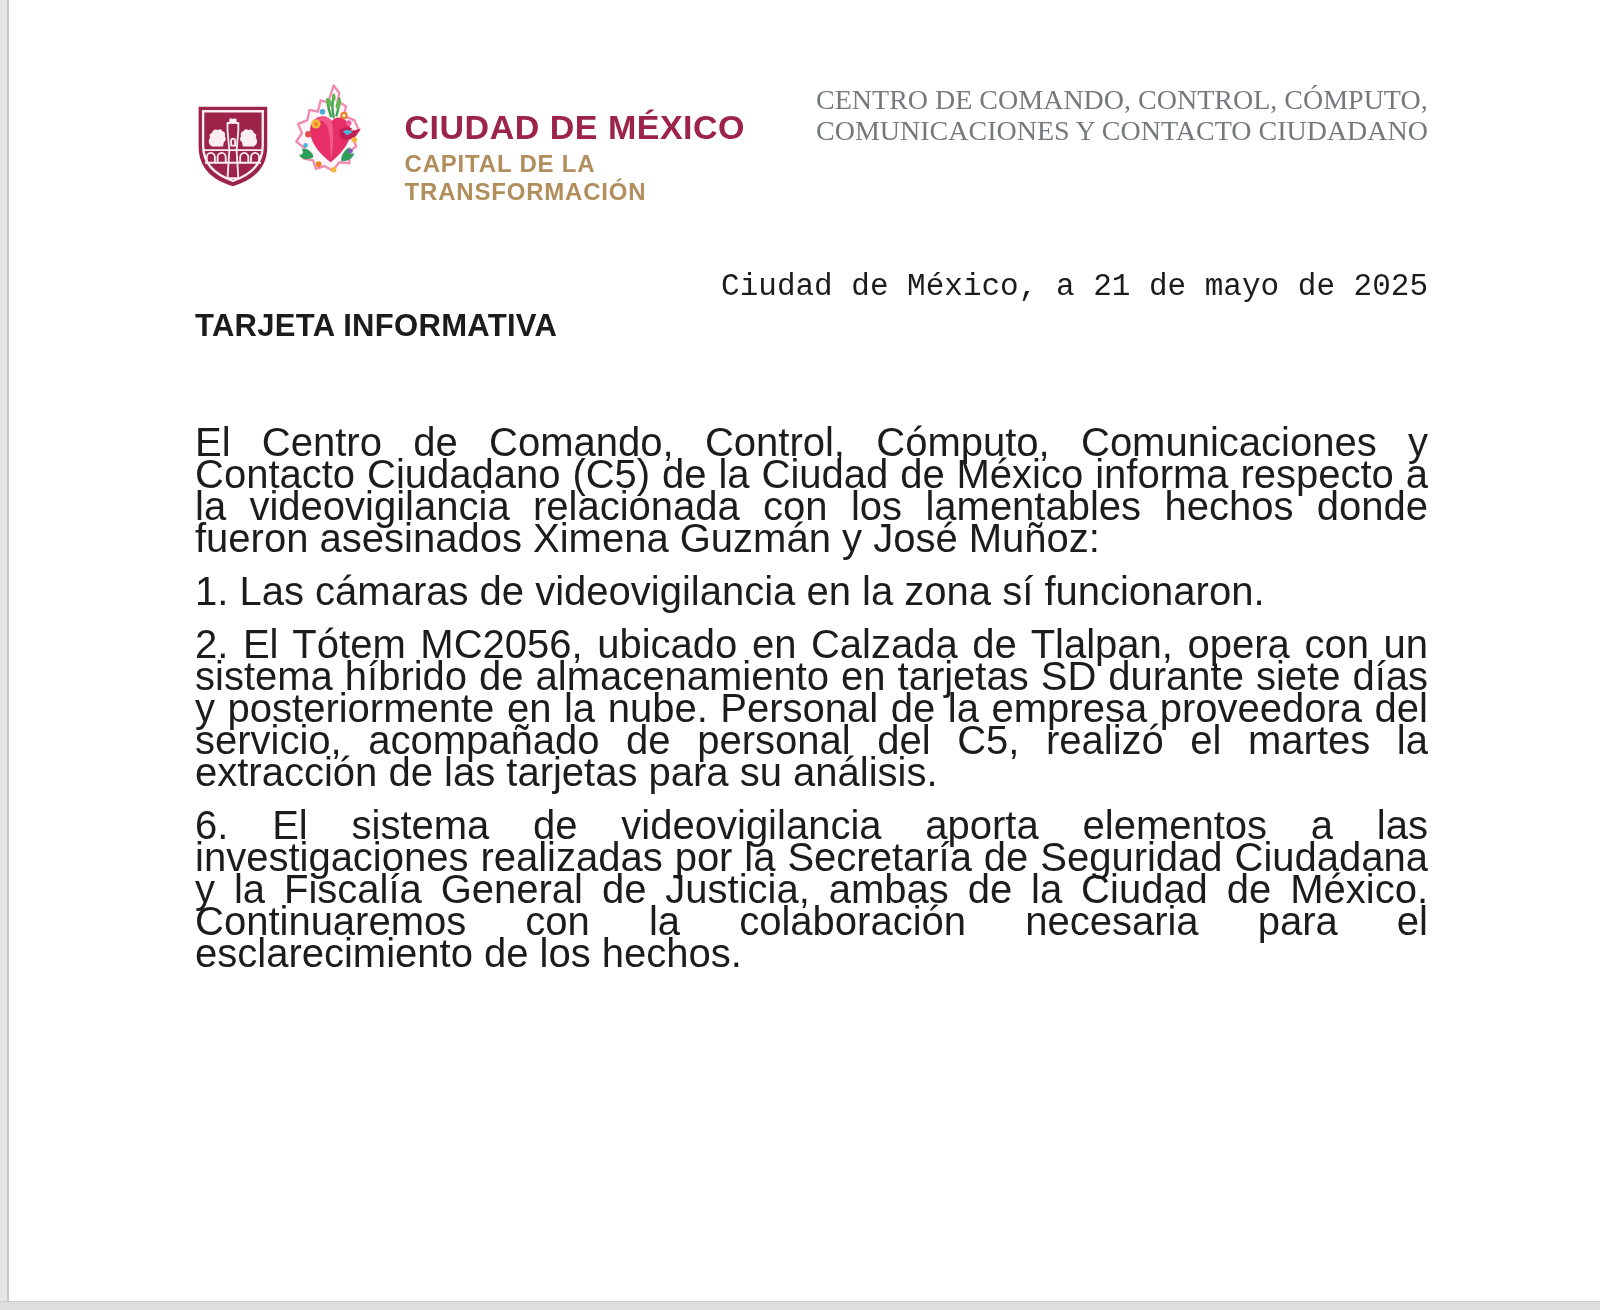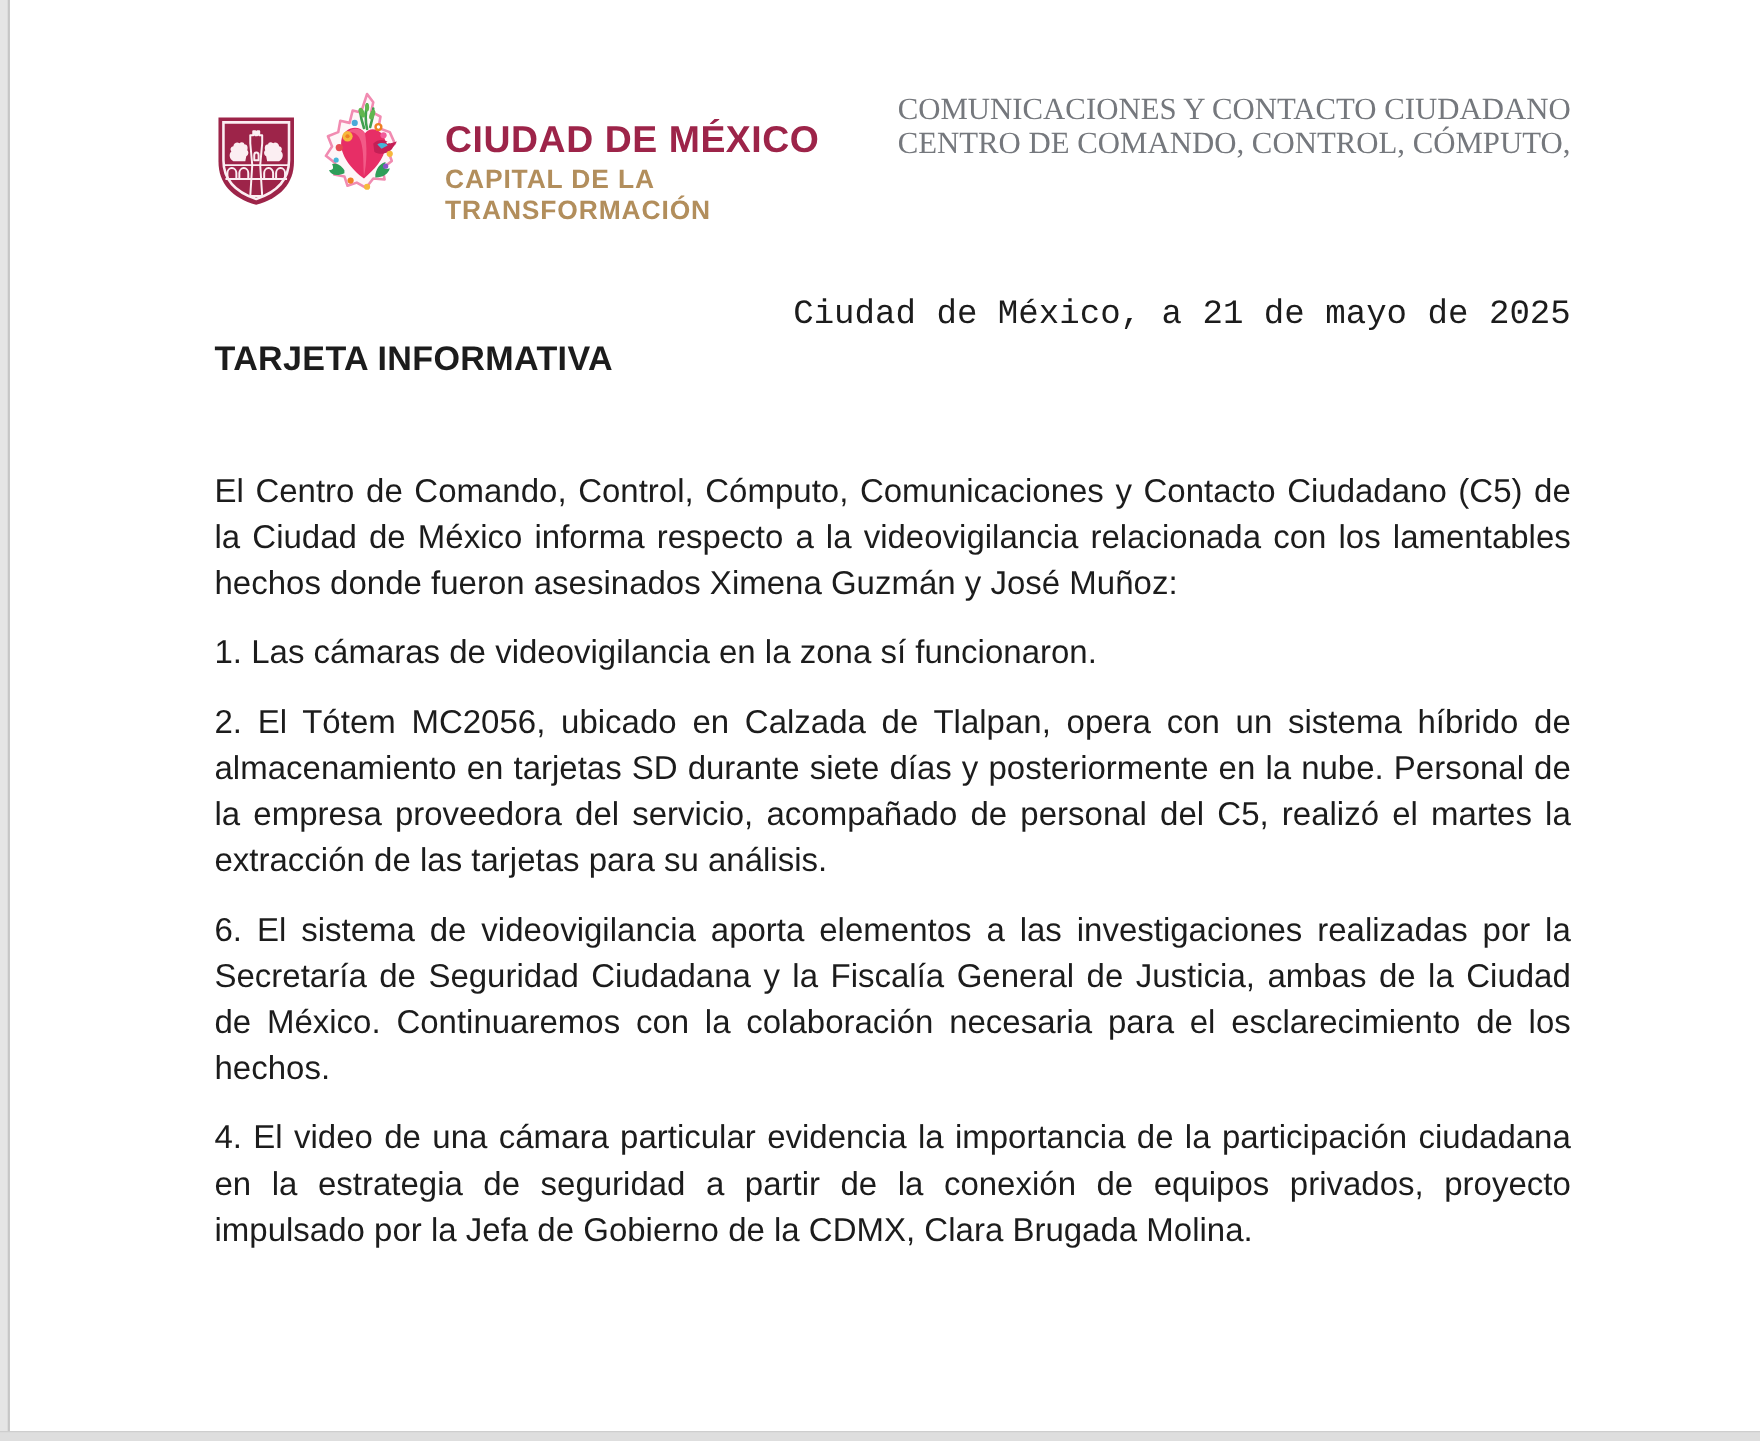--- a/index.html
+++ b/index.html
@@ -25,21 +25,21 @@
   .shield-svg{margin-top:24px;}
   .emblem-svg{margin-left:14px;margin-top:2px;}
   .wordmark{margin-left:26px;margin-top:32px;}
   .brand-title{font-size:34px;font-weight:bold;color:var(--maroon);letter-spacing:.5px;line-height:38px;}
   .brand-subtitle{font-size:24px;font-weight:bold;color:var(--gold);letter-spacing:.8px;margin-top:4px;}
   .org{font-family:"Liberation Serif",serif;font-size:28px;line-height:31px;color:var(--org_gray);margin-top:8px;white-space:nowrap;}
 
   
   .dateline{margin-top:60px;text-align:right;font-size:31px;line-height:42px;font-family:Liberation Mono, monospace;}
   .doc-title{font-size:31px;font-weight:bold;letter-spacing:.3px;}
-  .para{font-size:30px;line-height:42px;text-align:justify;}
+  .para{font-size:40px;line-height:32px;text-align:justify;}
   .para.intro{margin-top:82px;}
   .para + .para{margin-top:21px;}
   .closing{margin-top:22px;text-align:center;font-size:31px;font-weight:bold;letter-spacing:1px;}
 </style>
 </head>
 <body>
 
 <div class="edge-left"></div>
 <div class="edge-bottom"></div>
 
@@ -106,29 +106,28 @@
         <circle cx="70" cy="74" r="2.5" fill="#8a55c8"></circle>
       </svg>
 
       <div class="wordmark">
         <div class="brand-title">CIUDAD DE MÉXICO</div>
         <div class="brand-subtitle">CAPITAL DE LA TRANSFORMACIÓN</div>
       </div>
     </div>
 
     <div class="org">
+      <div>CENTRO DE COMANDO, CONTROL, CÓMPUTO,</div>
       <div>COMUNICACIONES Y CONTACTO CIUDADANO</div>
-      <div>CENTRO DE COMANDO, CONTROL, CÓMPUTO,</div>
     </div>
   </header>
 
   <div class="dateline">Ciudad de México, a 21 de mayo de 2025</div>
 
   <h1 class="doc-title">TARJETA INFORMATIVA</h1>
 
   <p class="para intro">El Centro de Comando, Control, Cómputo, Comunicaciones y Contacto Ciudadano (C5) de la Ciudad de México informa respecto a la videovigilancia relacionada con los lamentables hechos donde fueron asesinados Ximena Guzmán y José Muñoz:</p>
   <p class="para">1. Las cámaras de videovigilancia en la zona sí funcionaron.</p>
   <p class="para">2. El Tótem MC2056, ubicado en Calzada de Tlalpan, opera con un sistema híbrido de almacenamiento en tarjetas SD durante siete días y posteriormente en la nube. Personal de la empresa proveedora del servicio, acompañado de personal del C5, realizó el martes la extracción de las tarjetas para su análisis.</p>
   <p class="para">6. El sistema de videovigilancia aporta elementos a las investigaciones realizadas por la Secretaría de Seguridad Ciudadana y la Fiscalía General de Justicia, ambas de la Ciudad de México. Continuaremos con la colaboración necesaria para el esclarecimiento de los hechos.</p>
-  <p class="para">4. El video de una cámara particular evidencia la importancia de la participación ciudadana en la estrategia de seguridad a partir de la conexión de equipos privados, proyecto impulsado por la Jefa de Gobierno de la CDMX, Clara Brugada Molina.</p>
 
 
 </div>
 
 </body></html>

